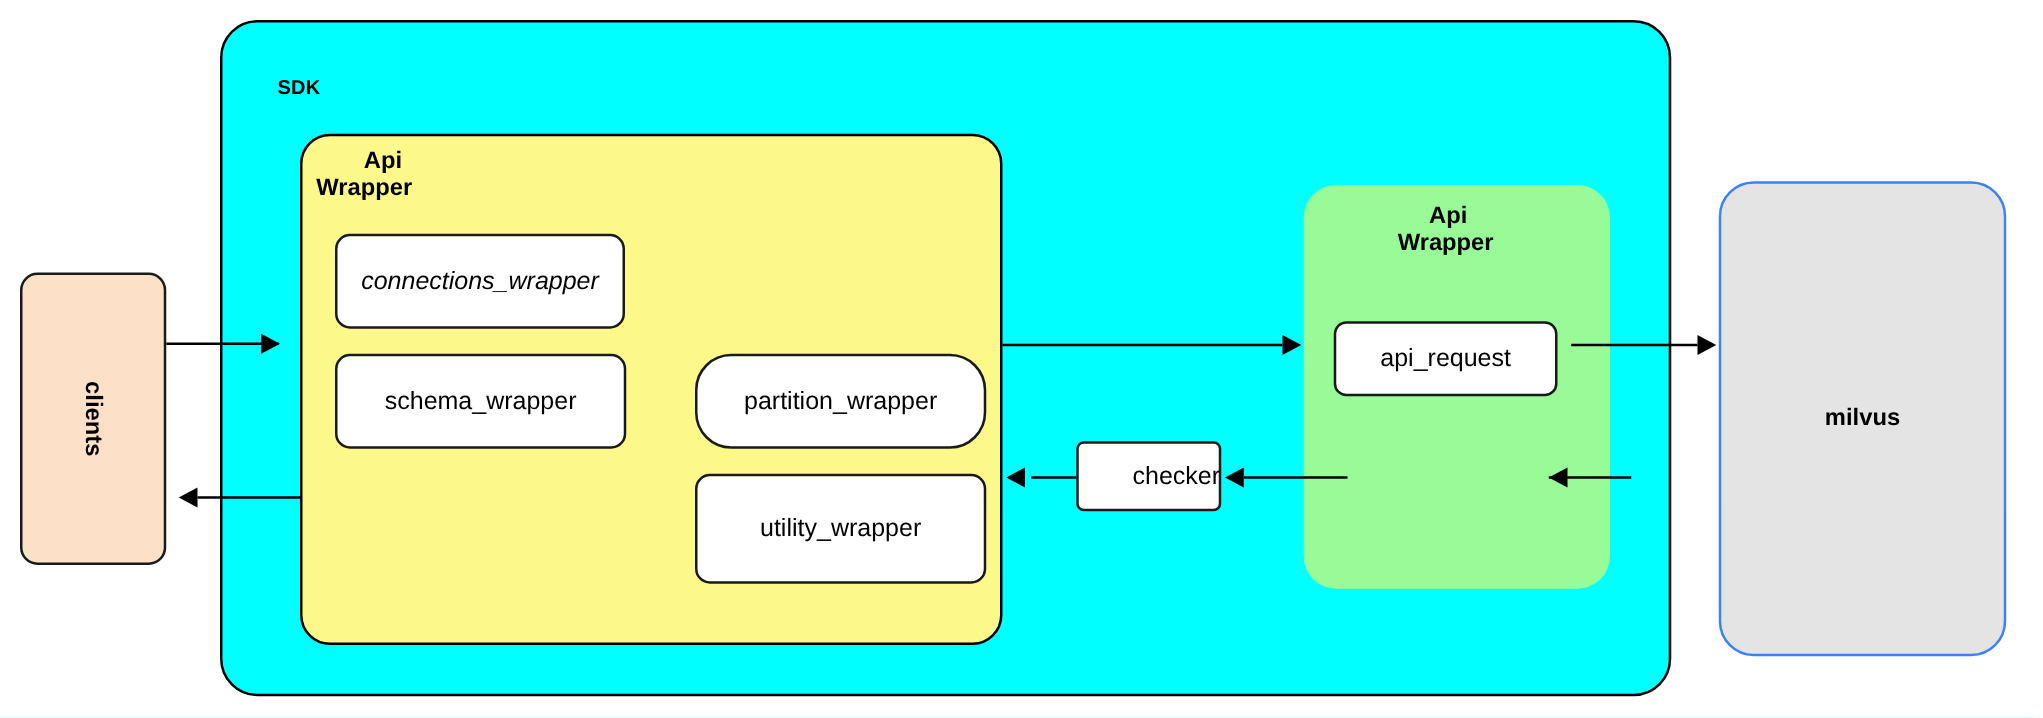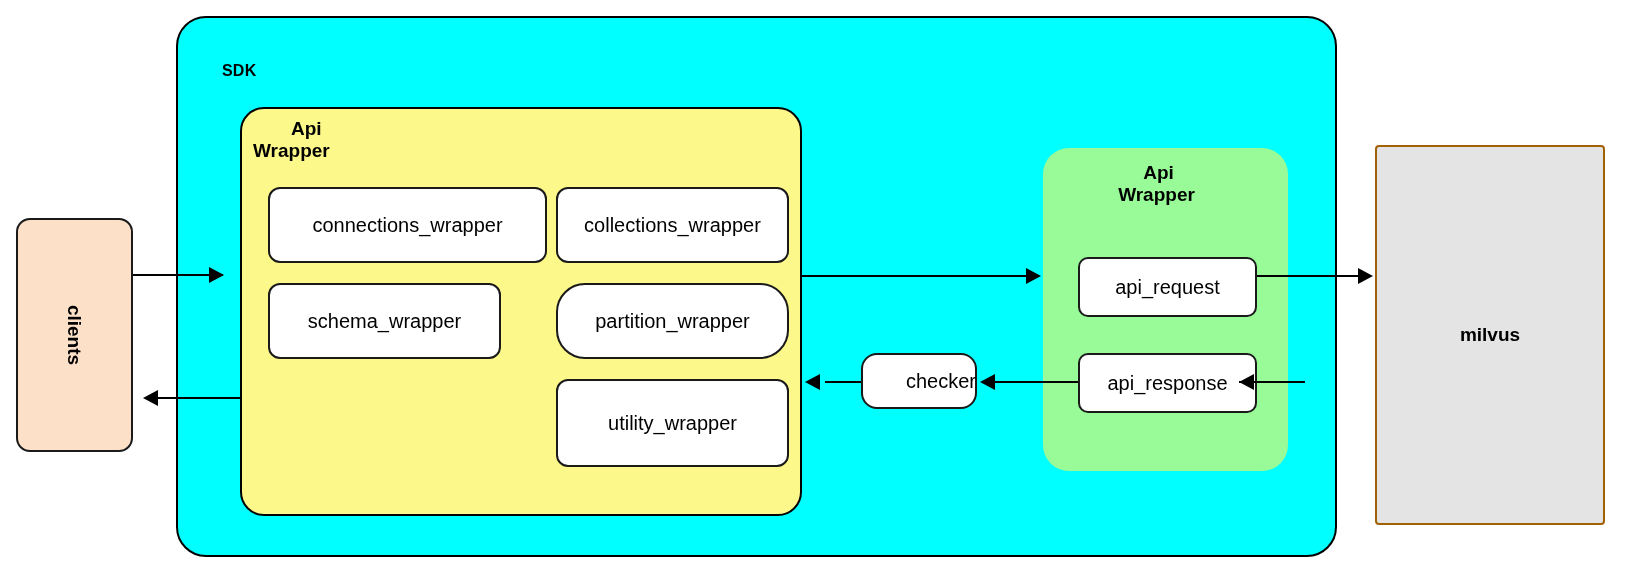--- a/index.html
+++ b/index.html
@@ -135,37 +135,37 @@
     transform: rotate(90deg);
     white-space: nowrap;
   }
   
   #milvus-box {
     left: 1375px;
     top: 145px;
     width: 230px;
     height: 380px;
     background: #e4e4e4;
-    border: 2px solid #a16207;
-    border-radius: 4px;
+    border: 2px solid #3b82f6;
+    border-radius: 28px;
   }
   #milvus-label {
     font-size: 19px;
     font-weight: bold;
     color: #000000;
   }
   
   #checker-box {
     left: 861px;
     top: 353px;
     width: 116px;
     height: 56px;
     background: #ffffff;
     border: 2px solid #1a1a1a;
-    border-radius: 16px;
+    border-radius: 6px;
     font-size: 20px;
     color: #000000;
     padding-left: 44px;
   }
   
   .conn {
     position: absolute;
     height: 2px;
     background: #000000;
   }
@@ -187,37 +187,35 @@
   <div class="box" id="sdk-container">
     <div id="sdk-label">SDK</div>
   </div>
 
   <div class="box" id="api-wrapper-container">
     <div id="api-wrapper-label">
       <span>Api</span>
       <span class="l2">Wrapper</span>
     </div>
 
-    <div class="wrapper-cell" style="left:26px; top:78px; width:279px; height:76px;">connections_wrapper</div>
-    <div class="wrapper-cell" style="left:314px; top:78px; width:233px; height:76px;">collections_wrapper</div>
+    <div class="wrapper-cell" style="left:26px; top:78px; width:232px; height:76px;font-style:italic;">connections_wrapper</div>
 
     <div class="wrapper-cell" style="left:26px; top:174px; width:233px; height:76px;">schema_wrapper</div>
     <div class="wrapper-cell" style="left:314px; top:174px; width:233px; height:76px;border-radius:29px;">partition_wrapper</div>
 
     <div class="wrapper-cell" style="left:314px; top:270px; width:233px; height:88px;">utility_wrapper</div>
   </div>
 
   <div class="box" id="api-gateway-container">
     <div id="api-gateway-label">
       <span>Api</span>
       <span class="l2">Wrapper</span>
     </div>
 
-    <div class="gw-cell" style="left:35px; top:109px; width:179px; height:60px;">api_request</div>
-    <div class="gw-cell" style="left:35px; top:205px; width:179px; height:60px;">api_response</div>
+    <div class="gw-cell" style="left:24px; top:109px; width:179px; height:60px;">api_request</div>
   </div>
 
   <div class="box" id="clients-box">
     <span id="clients-label">clients</span>
   </div>
 
   <div class="box" id="milvus-box">
     <span id="milvus-label">milvus</span>
   </div>
 

